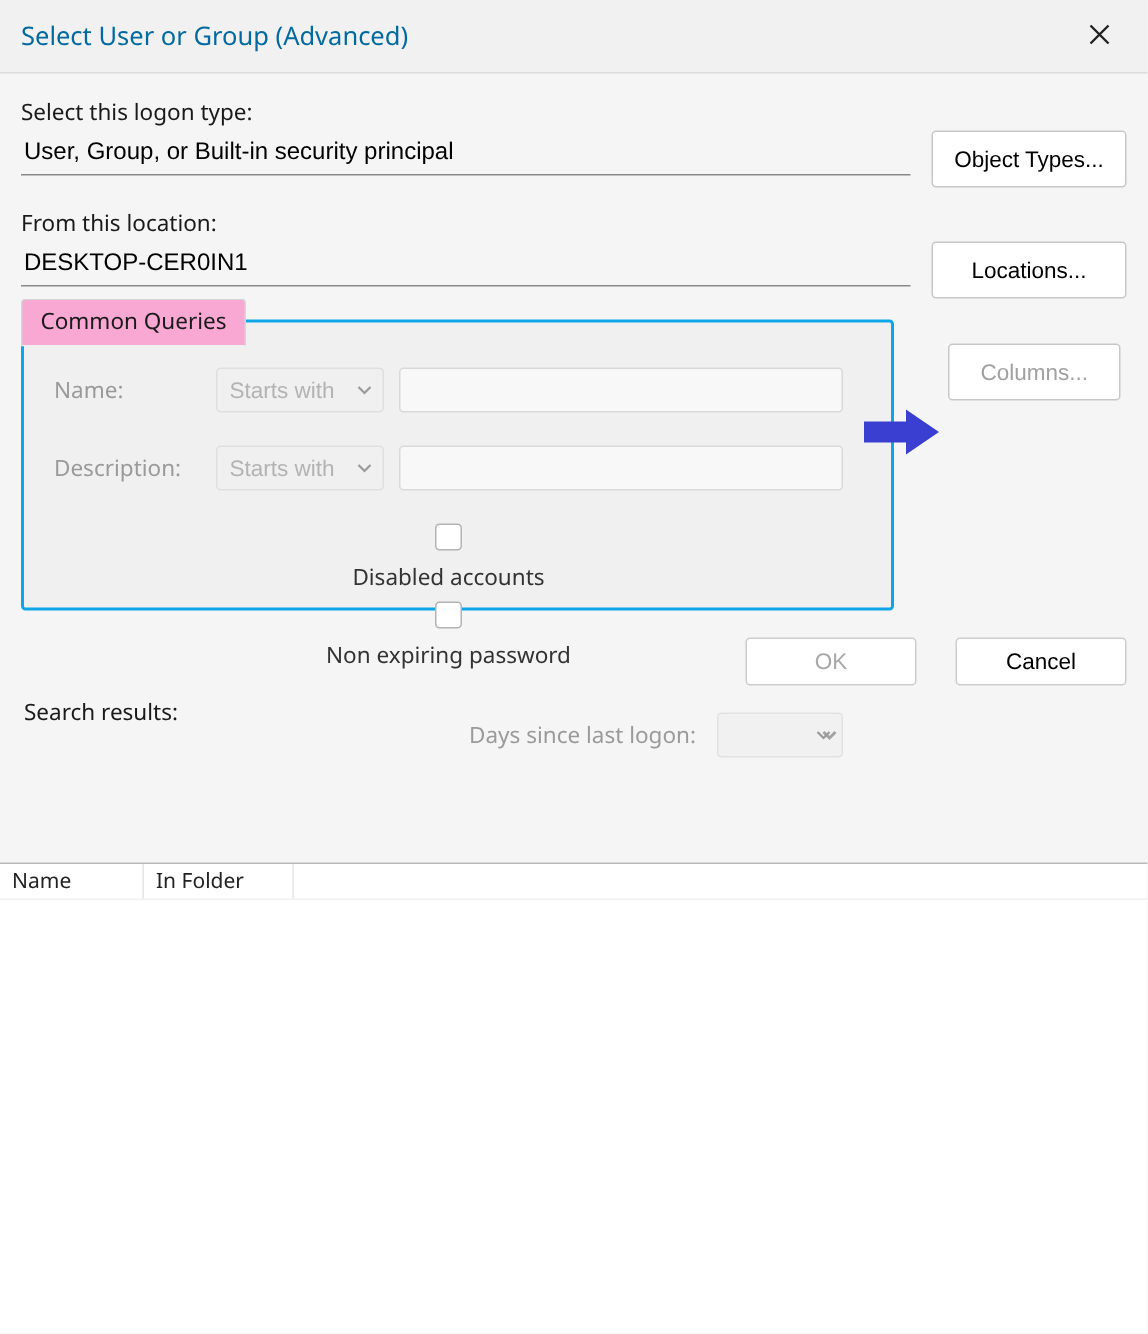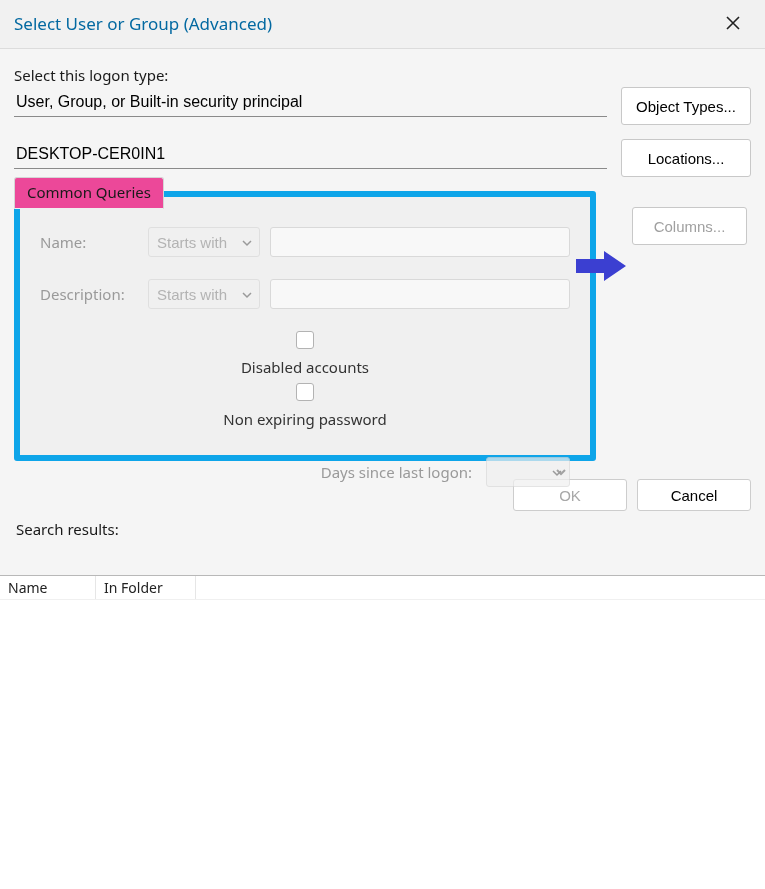--- a/index.html
+++ b/index.html
@@ -54,34 +54,34 @@
     border-radius: 3px;
     cursor: pointer;
   }
 
   
   .queries-wrap { position: relative; margin-top: 10px; }
   .tab {
     position: absolute; top: -14px; left: 0;
     padding: 4px 12px 6px 12px;
     font-size: 15px;
-    background: #ec4899;
+    background: #f9a8d4;
     border: 1px solid #d5d5d5;
     border-bottom: 1px solid #f0f0f0;
     border-radius: 3px 3px 0 0;
     z-index: 2;
   }
   .panel-row { display: flex; gap: 36px; align-items: flex-start; margin-top: 14px; }
   .panel {
     position: relative;
     flex: 0 0 582px;
-    height: 270px;
-    padding: 30px 20px 14px 20px;
+    height: 194px;
+    padding: 30px 32px 14px 20px;
     background: #f0f0f0;
-    border: 6px solid #0ea5e9;
+    border: 2px solid #0ea5e9;
     border-radius: 3px;
   }
   .side-col { display: flex; flex-direction: row; gap: 18px; padding-top: 16px; position: relative; }
   .side-col .side-btn { min-width: 115px; width: 115px; }
   .side-btn.disabled { color: #a0a0a0; }
   .side-btn.highlighted { border: 4px solid #3b3fd1; background:#fff; }
 
   .q-row { display: flex; align-items: center; gap: 10px; margin-bottom: 22px; }
   .q-label { width: 98px; font-size: 15px; color: #9a9a9a; }
   .q-select {
@@ -124,21 +124,21 @@
     background: #f0f0f0;
   }
 
   .arrow {
     position: absolute; left: -56px; top: 58px;
     display:flex; align-items:center;
   }
 
   .search-icon { margin-top: 30px; align-self: center; }
 
-  .dlg-buttons { display: flex; justify-content: flex-end; gap: 10px; margin: 18px 0 6px 0; }
+  .dlg-buttons { display: flex; justify-content: flex-end; gap: 26px; margin: 18px 0 6px 0; }
   .dlg-btn {
     min-width: 114px; height: 32px;
     font-size: 15px;
     background: #ffffff;
     border: 1px solid #cdcdcd;
     border-radius: 3px;
     cursor: pointer;
   }
   .dlg-btn.disabled { color: #a8a8a8; }
 
@@ -178,20 +178,21 @@
 
   <div class="field-group">
     <div class="field-label">Select this logon type:</div>
     <div class="field-row">
       <input class="under-input" type="text" readonly="" value="User, Group, or Built-in security principal" style="">
       <button class="side-btn">Object Types...</button>
     </div>
   </div>
 
   <div class="field-group">
+    <div class="field-label">From this location:</div>
     <div class="field-row">
       <input class="under-input" type="text" readonly="" value="DESKTOP-CER0IN1" style="">
       <button class="side-btn">Locations...</button>
     </div>
   </div>
 
   <div class="queries-wrap">
     <div class="tab">Common Queries</div>
 
     <div class="panel-row">

